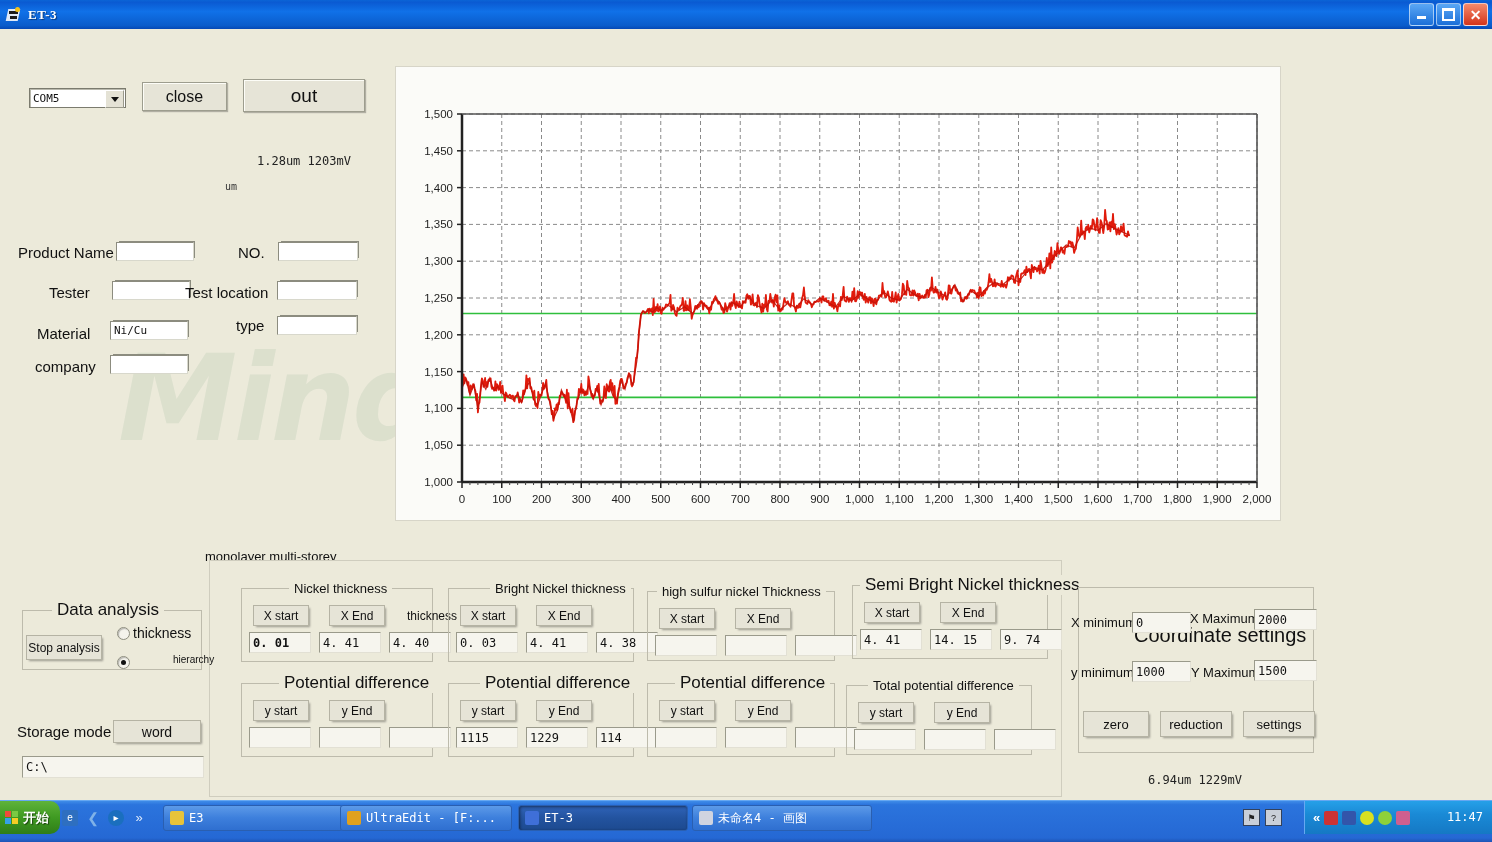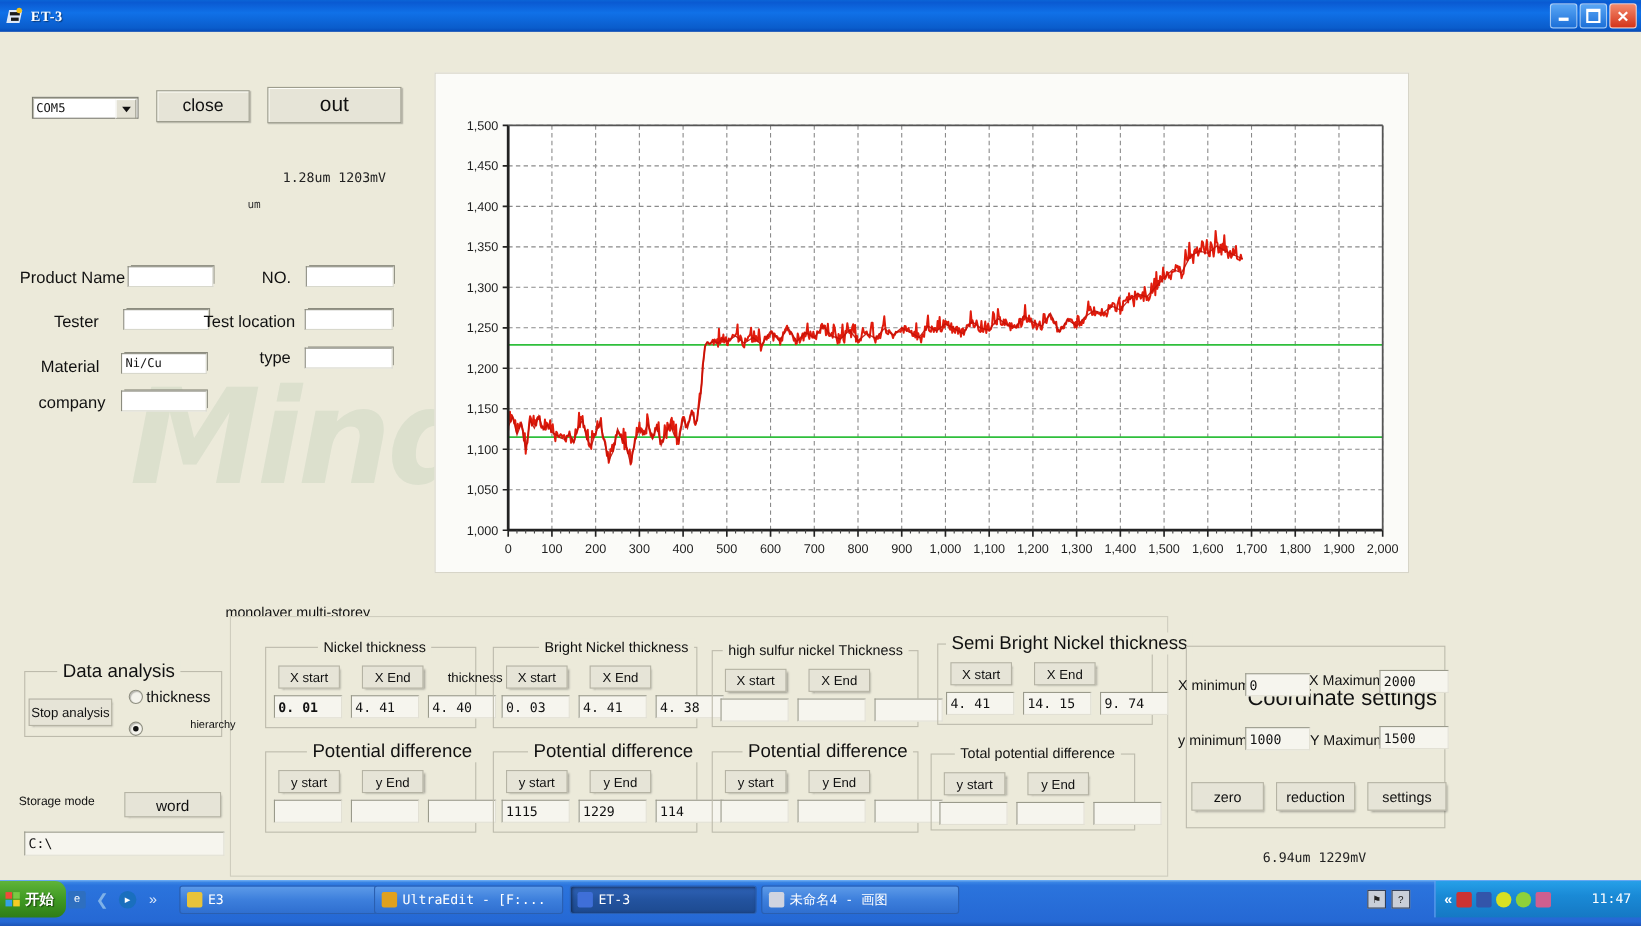--- a/index.html
+++ b/index.html
@@ -498,21 +498,21 @@
       </div>
 
     <div class="gbox" style="left:22px;top:581px;width:180px;height:60px;"></div>
     <div class="gtitle" style="left:52px;top:581px;font-size:17px;">Data analysis</div>
     <div class="fbtn" style="left:26px;top:606px;width:76px;height:25px;">Stop analysis</div>
     <div class="radio" style="left:117px;top:598px;"></div>
     <div class="flabel" style="left:133px;top:596px;font-size:14px;">thickness</div>
     <div class="radio on" style="left:117px;top:627px;"></div>
     <div class="flabel" style="left:133px;top:625px;font-size:10px;margin-left:40px;">hierarchy</div>
 
-    <div class="flabel" style="left:17px;top:694px;font-size:11px;">Storage mode</div>
+    <div class="flabel" style="left:17px;top:694px;font-size:15px;">Storage mode</div>
     <div class="fbtn" style="left:113px;top:691px;width:88px;height:23px;font-size:14px;">word</div>
     <div class="vbox" style="left:22px;top:727px;width:182px;height:22px;">C:\</div>
 
     <div class="gbox" style="left:1078px;top:558px;width:236px;height:166px;"></div>
     <div class="gtitle" style="left:1129px;top:558px;font-size:20px;margin-top:48px;">Coordinate settings</div>
 
     <div class="flabel" style="left:1071px;top:586px;font-size:13px;">X minimum</div>
     <div class="vbox" style="left:1132px;top:583px;width:59px;">0</div>
     <div class="flabel" style="left:1190px;top:582px;font-size:13px;">X Maximum</div>
     <div class="vbox" style="left:1254px;top:580px;width:63px;">2000</div>

